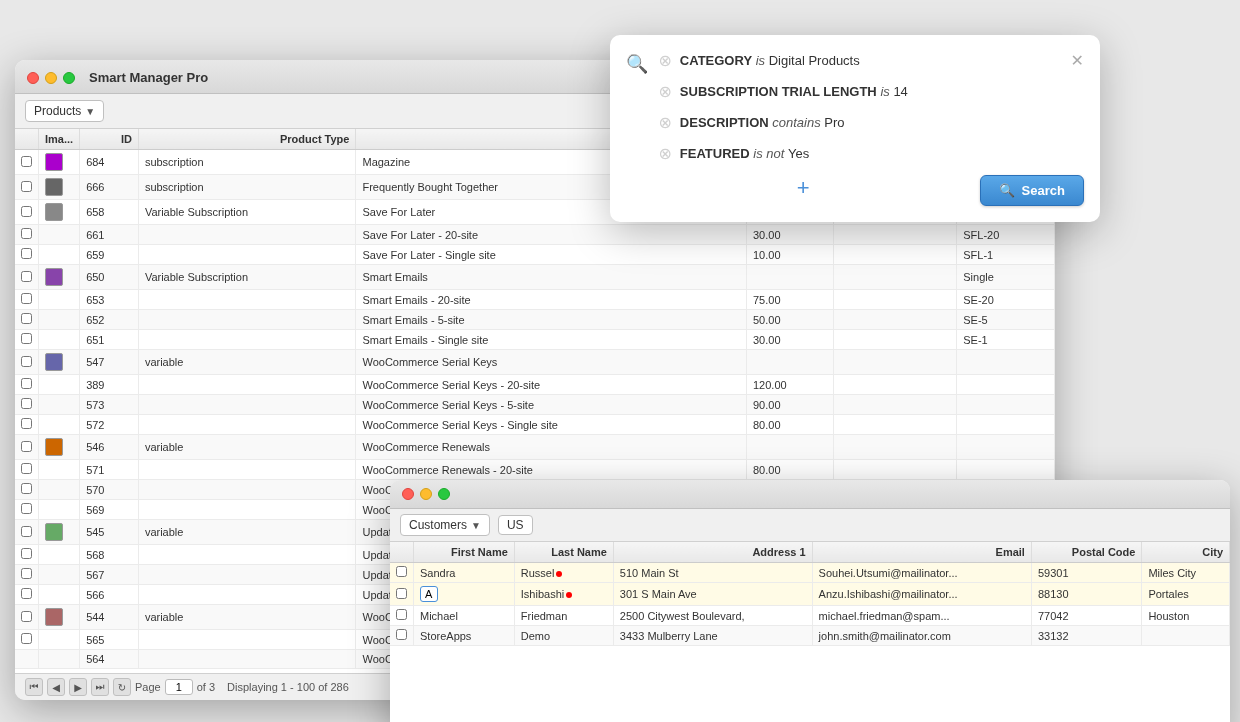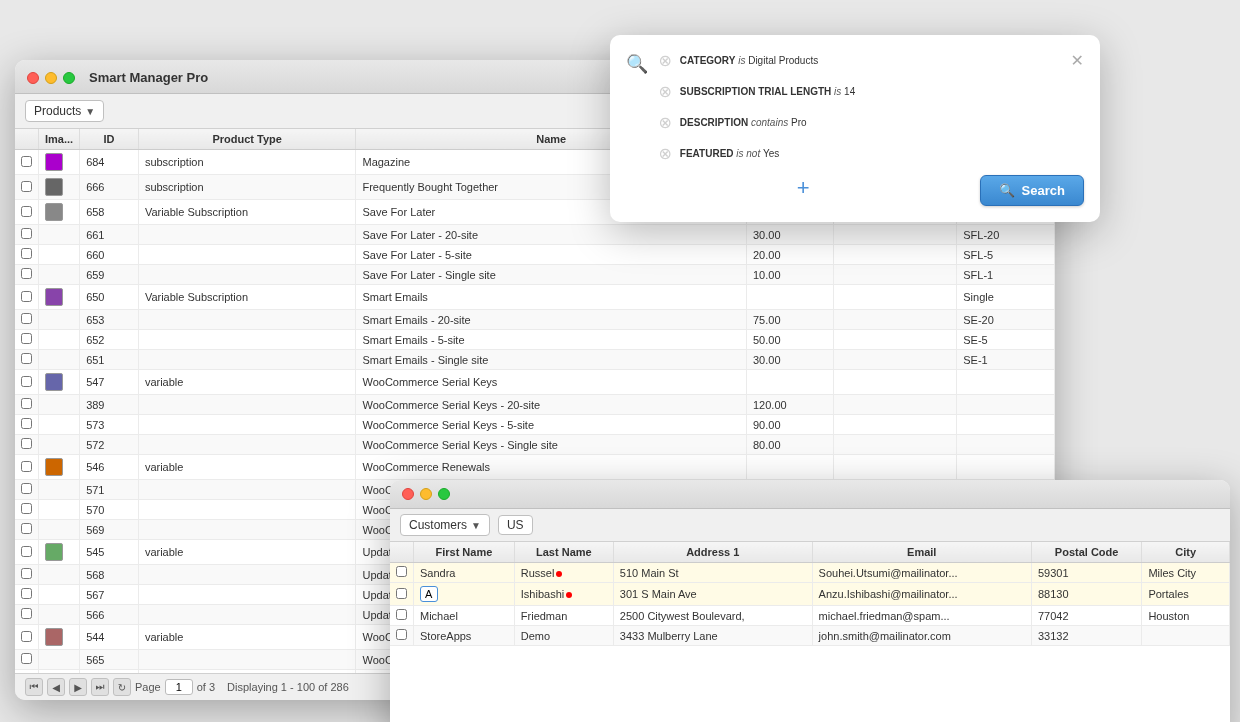--- a/index.html
+++ b/index.html
@@ -109,21 +109,21 @@
       width: 100%;
       border-collapse: collapse;
       font-size: 11px;
     }
 
     thead th {
       background: linear-gradient(to bottom, #f5f5f5, #e8e8e8);
       border-bottom: 1px solid #ccc;
       border-right: 1px solid #ddd;
       padding: 4px 6px;
-      text-align: center;
+      text-align: right;
       font-weight: 600;
       color: #333;
       position: sticky;
       top: 0;
       white-space: nowrap;
     }
 
     tbody tr {
       border-bottom: 1px solid #ebebeb;
     }
@@ -217,21 +217,21 @@
     }
 
     .filter-remove {
       color: #d0d0d0;
       font-size: 16px;
       cursor: pointer;
       flex-shrink: 0;
     }
 
     .filter-text {
-      font-size: 10px;
+      font-size: 13px;
       color: #333;
     }
 
     .filter-key {
       font-weight: 700;
       color: #333;
     }
 
     .filter-op {
       font-style: italic;
@@ -435,30 +435,20 @@
     <td>661</td>
     <td></td>
     <td>Save For Later - 20-site</td>
     <td>30.00</td>
     <td></td>
     <td>SFL-20</td>
   </tr>
           <tr>
     <td class="checkbox-cell"><input type="checkbox" style="width: 11px; height: 11px;"></td>
     <td class="img-cell"></td>
-    <td>660</td>
-    <td></td>
-    <td>Save For Later - 5-site</td>
-    <td>20.00</td>
-    <td></td>
-    <td>SFL-5</td>
-  </tr>
-          <tr>
-    <td class="checkbox-cell"><input type="checkbox" style="width: 11px; height: 11px;"></td>
-    <td class="img-cell"></td>
     <td>659</td>
     <td></td>
     <td>Save For Later - Single site</td>
     <td>10.00</td>
     <td></td>
     <td>SFL-1</td>
   </tr>
           <tr>
     <td class="checkbox-cell"><input type="checkbox" style="width: 11px; height: 11px;"></td>
     <td class="img-cell">

